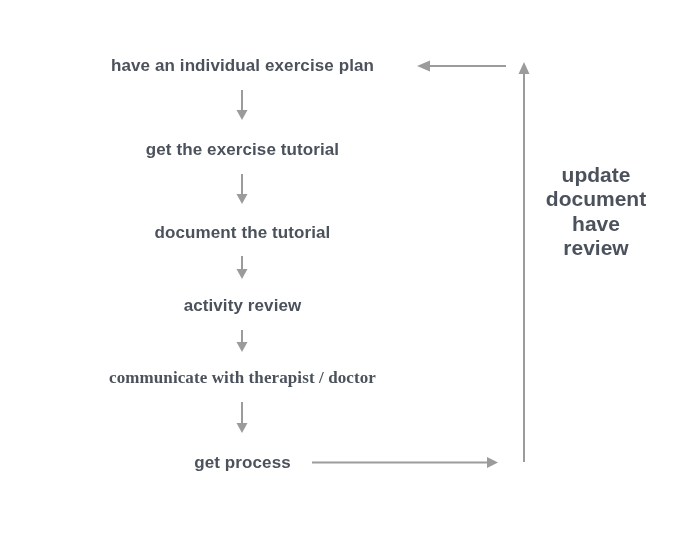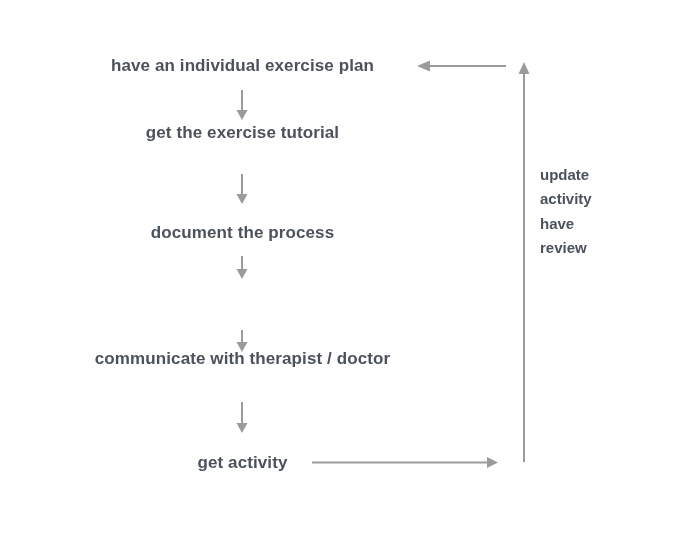--- a/index.html
+++ b/index.html
@@ -31,33 +31,34 @@
     width: 485px;          
     text-align: center;
     font-size: 17px;
     font-weight: bold;
     color: #4c525c;
     letter-spacing: 0.1px;
     white-space: nowrap;
     line-height: 20px;
   }
   .step-0 { top: 56px; }
-  .step-1 { top: 123px; }
+  .step-1 { top: 140px; }
   .step-2 { top: 223px; }
   .step-3 { top: 296px; }
-  .step-4 { top: 349px; }
+  .step-4 { top: 368px; font-family: Liberation Serif, serif; }
   .step-5 { top: 453px; }
 
   
   .loop-caption {
     position: absolute;
     left: 540px;
     top: 163px;
     width: 112px;
-    font-size: 15px;
+    text-align: center;
+    font-size: 21px;
     font-weight: bold;
     color: #4c525c;
     line-height: 24.3px;
   }
   .loop-caption span { display: block; }
 
   
   #connectors {
     position: absolute;
     left: 0;
@@ -116,27 +117,28 @@
     <g>
       <line x1="506" y1="66" x2="428" y2="66" stroke="#9b9b9b" stroke-width="2"></line>
       <polygon points="430,60.5 430,71.5 417,66" fill="#9b9b9b"></polygon>
     </g>
   </svg>
 
   <div class="step step-0">have an individual exercise plan</div>
 
   <div class="step step-1">get the exercise tutorial</div>
 
-  <div class="step step-2">document the process</div>
+  <div class="step step-2">document the tutorial</div>
 
+  <div class="step step-3">activity review</div>
 
   <div class="step step-4">communicate with therapist / doctor</div>
 
-  <div class="step step-5">get activity</div>
+  <div class="step step-5">get process</div>
 
   <div class="loop-caption">
     <span>update</span>
-    <span>activity</span>
+    <span>document</span>
     <span>have</span>
     <span>review</span>
   </div>
 
 </div>
 
 </body></html>

